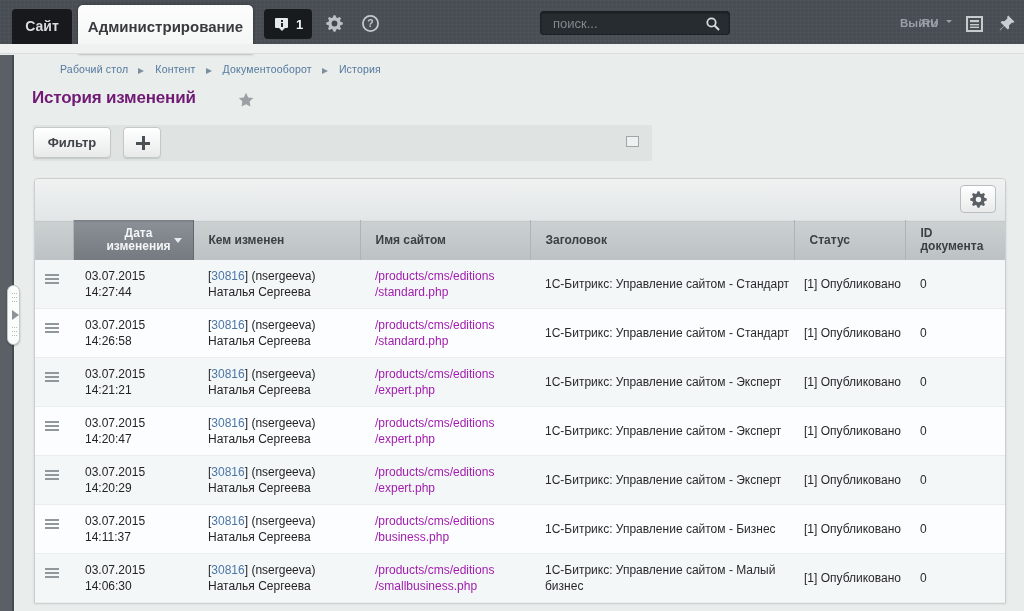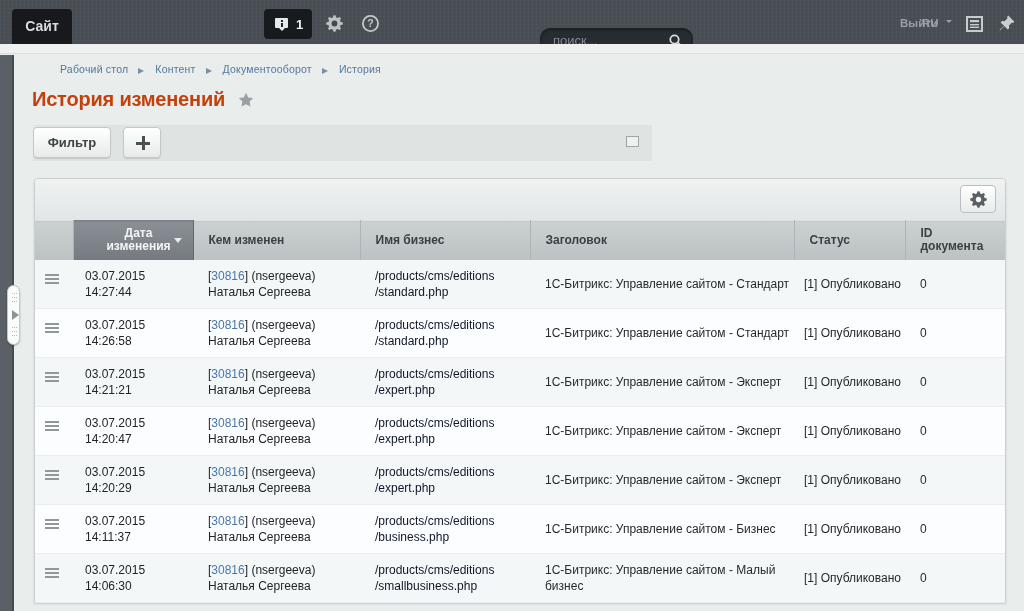--- a/index.html
+++ b/index.html
@@ -22,42 +22,42 @@
 .notif { position:absolute; left:264px; top:9px; width:48px; height:30px; background:#181b1e; border-radius:4px; }
 .notif .bub { position:absolute; left:11px; top:9px; width:13px; height:10px; background:#e7eaec; border-radius:1px; }
 .notif .bub:after { content:""; position:absolute; left:4px; top:10px; border:3px solid transparent; border-top-color:#e7eaec; }
 .notif .bub .d1 { position:absolute; left:5.5px; top:1.5px; width:2px; height:2px; background:#23272b; }
 .notif .bub .d2 { position:absolute; left:5.5px; top:4.5px; width:2px; height:4px; background:#23272b; }
 .notif .num { position:absolute; left:32px; top:8px; color:#f2f4f5; font-size:13px; font-weight:bold; }
 
 .tb-ico { position:absolute; }
 svg.ico { display:block; }
 
-.search { position:absolute; left:540px; top:28px; width:153px; height:24px; background:#272c31; border:1px solid #1d2125; border-radius:10px; box-shadow:inset 0 1px 2px rgba(0,0,0,.4); }
+.search { position:absolute; left:540px; top:11px; width:190px; height:24px; background:#272c31; border:1px solid #1d2125; border-radius:3px; box-shadow:inset 0 1px 2px rgba(0,0,0,.4); }
 .search .ph { position:absolute; left:12px; top:4px; color:#818990; font-size:13px; }
 .search svg { position:absolute; right:8px; top:4px; }
 
 .userbtn { position:absolute; left:719px; top:11px; width:135px; height:24px; background:#212529; border-radius:3px; }
 .userbtn .nm { position:absolute; left:29px; top:6px; color:#dde1e4; font-size:12px; font-weight:bold; white-space:nowrap; }
 .userbtn svg { position:absolute; left:10px; top:5px; }
 
 .logout { position:absolute; left:868px; top:17px; color:#999fa6; font-size:11.5px; font-weight:bold;padding-left:32px; }
 .lang { position:absolute; left:922px; top:17px; color:#999fa6; font-size:11.5px; font-weight:bold; }
 .lang .car { display:inline-block; width:0; height:0; border:3.5px solid transparent; border-top-color:#999fa6; margin-left:4px; vertical-align:1px; }
 
 
 .lstrip { position:absolute; left:0; top:55px; width:14px; height:556px; background:#5a6065; border-right:2px solid #464b50; }
 .handle { position:absolute; left:7px; top:285px; width:13px; height:60px; background:#fbfcfc; border:1px solid #c2c7c7; border-radius:7px; box-shadow:0 1px 2px rgba(0,0,0,.25); z-index:5; }
 .handle .tri { position:absolute; left:4px; top:24px; width:0; height:0; border:5px solid transparent; border-left:7px solid #8d9498; }
 .handle i { position:absolute; left:4px; width:5px; border-top:1px dotted #b6bbbb; }
 
 
 .crumbs { position:absolute; left:32px; top:63px; font-size:10.5px; color:#54789e; letter-spacing:.2px; height:14px;padding-left:28px; }
 .crumbs b { display:inline-block; width:0; height:0; border:3.5px solid transparent; border-left:6px solid #7c8f9f; margin:0 8px 0 10px; vertical-align:-1px; }
-.title { position:absolute; left:32px; top:88px; font-size:20px; font-weight:bold; color:#c2410c; letter-spacing:-0.2px; }
+.title { position:absolute; left:32px; top:88px; font-size:17px; font-weight:bold; color:#701a75; letter-spacing:-0.2px; }
 .star { position:absolute; left:238px; top:92px; }
 
 
 .filterbar { position:absolute; left:33px; top:125px; width:619px; height:36px; background:#dfe3e2; }
 .fcheck { position:absolute; left:593px; top:11px; width:13px; height:11px; border:1px solid #9fa6a6; background:#eef1f1; }
 .btn { position:absolute; background:linear-gradient(#ffffff,#e8eaea); border:1px solid #c3c8c8; border-radius:4px; box-shadow:0 1px 1px rgba(0,0,0,.12); color:#404447; font-size:13px; font-weight:bold; text-align:center; }
 .btn-filter { left:33px; top:127px; width:78px; height:31px; line-height:29px; }
 .btn-plus { left:123px; top:127px; width:38px; height:31px; }
 .btn-plus .ph, .btn-plus .pv { position:absolute; background:#4b5054; }
 .btn-plus .ph { left:12px; top:13.5px; width:14px; height:3px; }
@@ -78,29 +78,30 @@
 thead th.sorted { background:linear-gradient(#8a9096,#747a80); color:#f4f5f6; position:relative; border-right:1px solid #62686e; border-top:1px solid #7c8288;text-align:center; }
 th.sorted .sarr { position:absolute; right:11px; top:17px; width:0; height:0; border:4px solid transparent; border-top:5px solid #e8eaeb; }
 tbody td { height:49px; font-size:12px; color:#27292b; vertical-align:middle; padding:0 4px 0 15px; line-height:16px; }
 td.dat { padding-left:12px; }
 tbody tr.odd td { background:#f4f7f8; }
 tbody tr.even td { background:#fcfdfe; }
 tbody tr td { border-bottom:1px solid #e9edee; }
 .ham { width:14px; height:10px; margin-left:10px; position:relative; top:-5px; }
 .ham i { display:block; height:2px; background:#90989c; margin-bottom:2px; }
 a.blue { color:#4a76a8; text-decoration:none; }
-.purple { color:#0f172a;text-align:right; }
+.purple { color:#a21caf;text-align:right; }
 td.kem, td.dat { color:#222426; white-space:nowrap; }
 td.st { padding-left:10px; white-space:nowrap; }
 tbody td { overflow:hidden; }
 </style>
 </head>
 <body>
 <div class="topbar">
   <div class="tab-site">Сайт</div>
+  <div class="tab-admin">Администрирование</div>
   <div class="notif">
       <div class="bub">
         <div class="d1"></div>
         <div class="d2"></div>
       </div>
       <div class="num">1</div>
     </div>
   <div class="tb-ico" style="left:326px;top:15px">
     <svg class="ico" width="17" height="17" viewBox="0 0 17 17">
         <path fill="#bcc1c5" d="M16.75 7.59L16.75 9.41L14.45 10.23L13.93 11.49L14.98 13.69L13.69 14.98L11.49 13.93L10.23 14.45L9.41 16.75L7.59 16.75L6.77 14.45L5.51 13.93L3.31 14.98L2.02 13.69L3.07 11.49L2.55 10.23L0.25 9.41L0.25 7.59L2.55 6.77L3.07 5.51L2.02 3.31L3.31 2.02L5.51 3.07L6.77 2.55L7.59 0.25L9.41 0.25L10.23 2.55L11.49 3.07L13.69 2.02L14.98 3.31L13.93 5.51L14.45 6.77Z"></path>
@@ -183,21 +184,21 @@
         <col class="c3">
         <col class="c4">
         <col class="c5">
         <col class="c6">
       </colgroup>
     <thead>
       <tr>
         <th style="padding:0"></th>
         <th class="sorted">Дата<br>изменения<span class="sarr"></span></th>
         <th>Кем изменен</th>
-        <th>Имя бизнес</th>
+        <th>Имя сайтом</th>
         <th>Заголовок</th>
         <th>Статус</th>
         <th>ID<br>документа</th>
       </tr>
     </thead>
     <tbody>
       <tr class="odd">
         <td style="padding:0">
             <div class="ham">
               <i></i>

